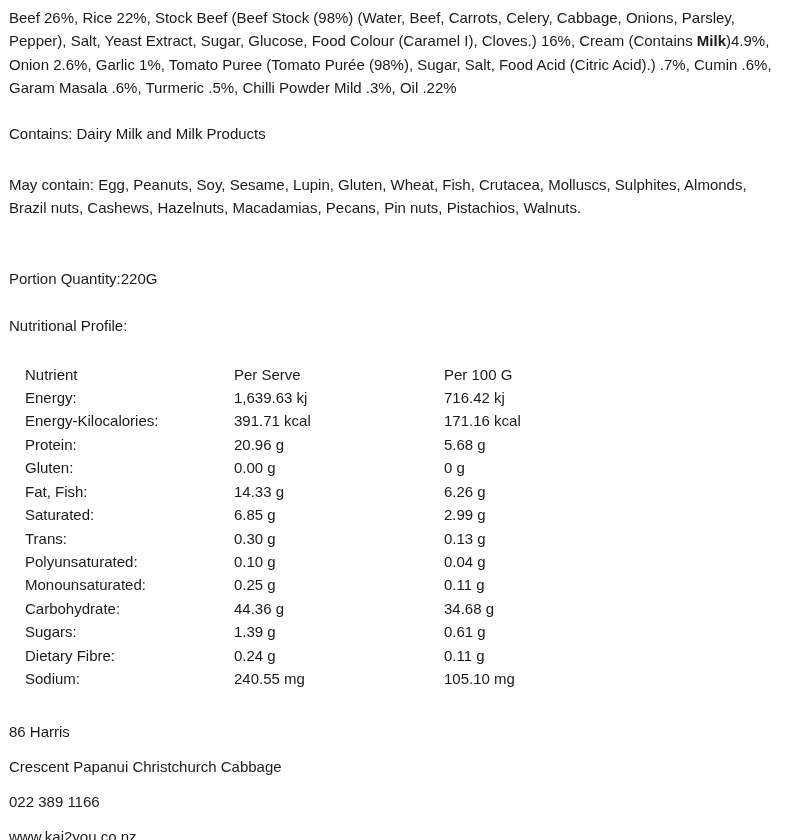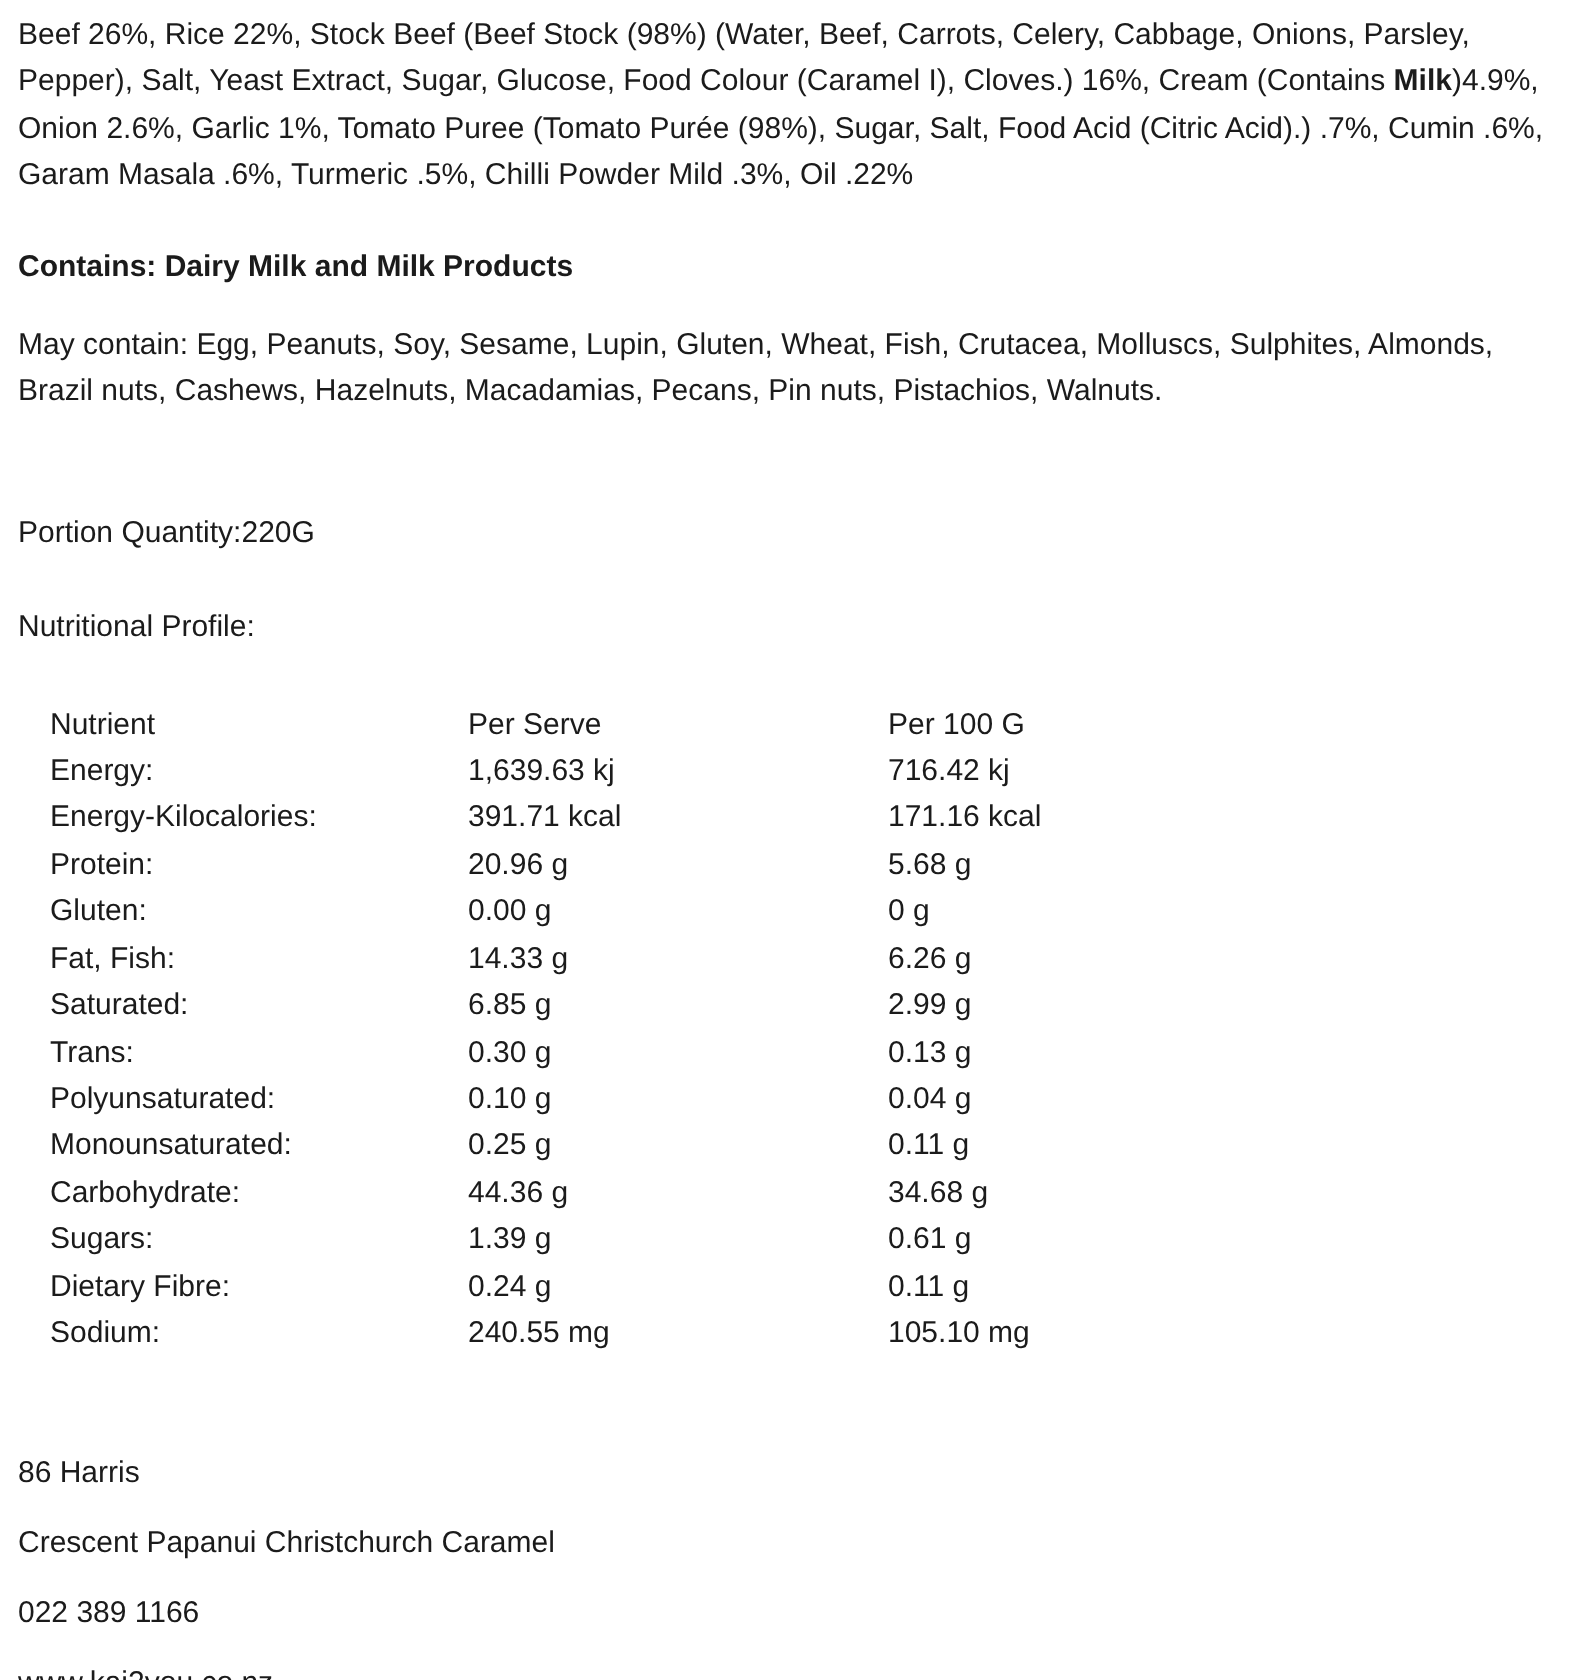--- a/index.html
+++ b/index.html
@@ -16,29 +16,29 @@
     overflow: hidden;
   }
   .content {
     padding: 6px 10px 0 9px;
   }
   p {
     margin: 0;
     line-height: 23.4px;
   }
   .ingredients-para   { margin-bottom: 22px; }
-  .contains-para      { margin-bottom: 16px; font-weight: 700; }
+  .contains-para      { margin-bottom: 28px; font-weight: 400; }
   .may-contain-para   { margin-bottom: 47px; }
   .portion-para       { margin-bottom: 24px; }
   .profile-title-para { margin-bottom: 25px; }
   b.inline-bold { font-weight: 700; }
 
   .nutrition-table {
     margin-left: 16px;   
-    margin-bottom: 47px;
+    margin-bottom: 30px;
   }
   .t-row {
     display: grid;
     grid-template-columns: 209px 210px 1fr;
     line-height: 23.4px;
   }
   .t-row.header .t-cell {
     font-weight: 400;
   }
   .t-cell {
@@ -135,17 +135,17 @@
         </div>
         <div class="t-row">
           <div class="t-cell">Sodium:</div>
           <div class="t-cell">240.55 mg</div>
           <div class="t-cell">105.10 mg</div>
         </div>
       </div>
   </div>
 
   <p class="footer-line">86 Harris</p>
-  <p class="footer-line">Crescent Papanui Christchurch Caramel</p>
+  <p class="footer-line">Crescent Papanui Christchurch Cabbage</p>
   <p class="footer-line">022 389 1166</p>
   <p class="footer-line">www.kai2you.co.nz</p>
 
 </div>
 
 </body></html>

